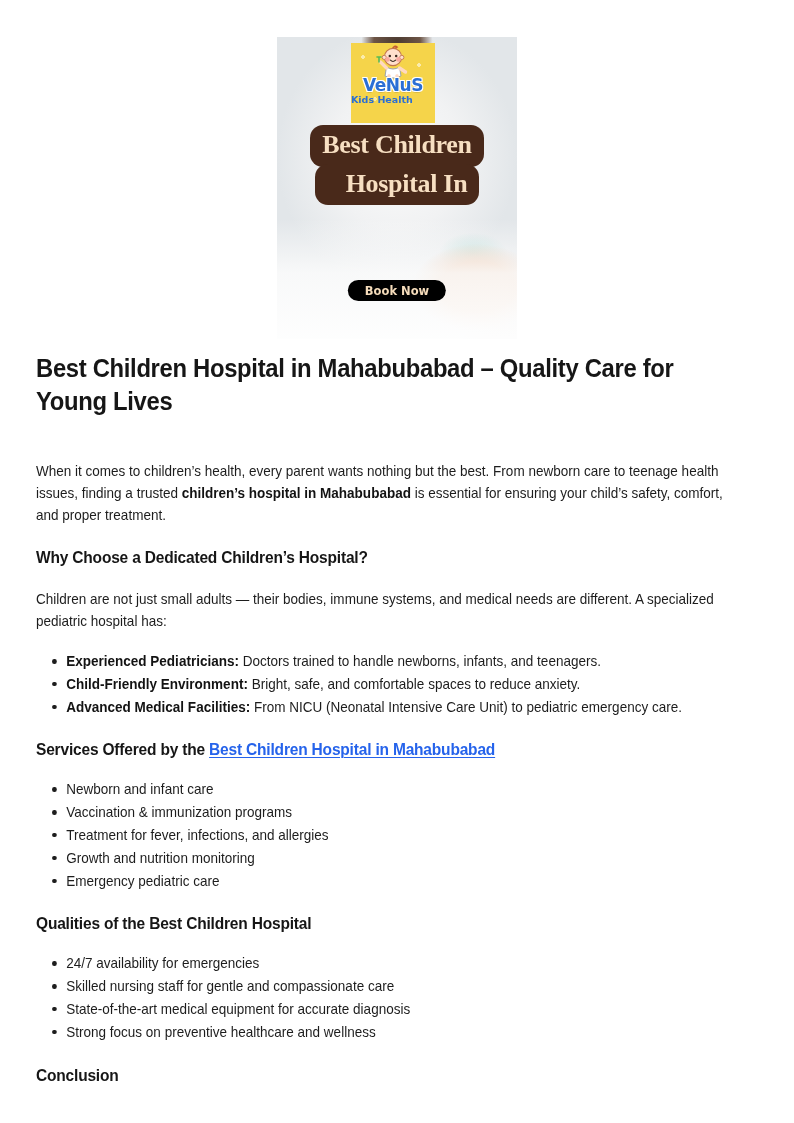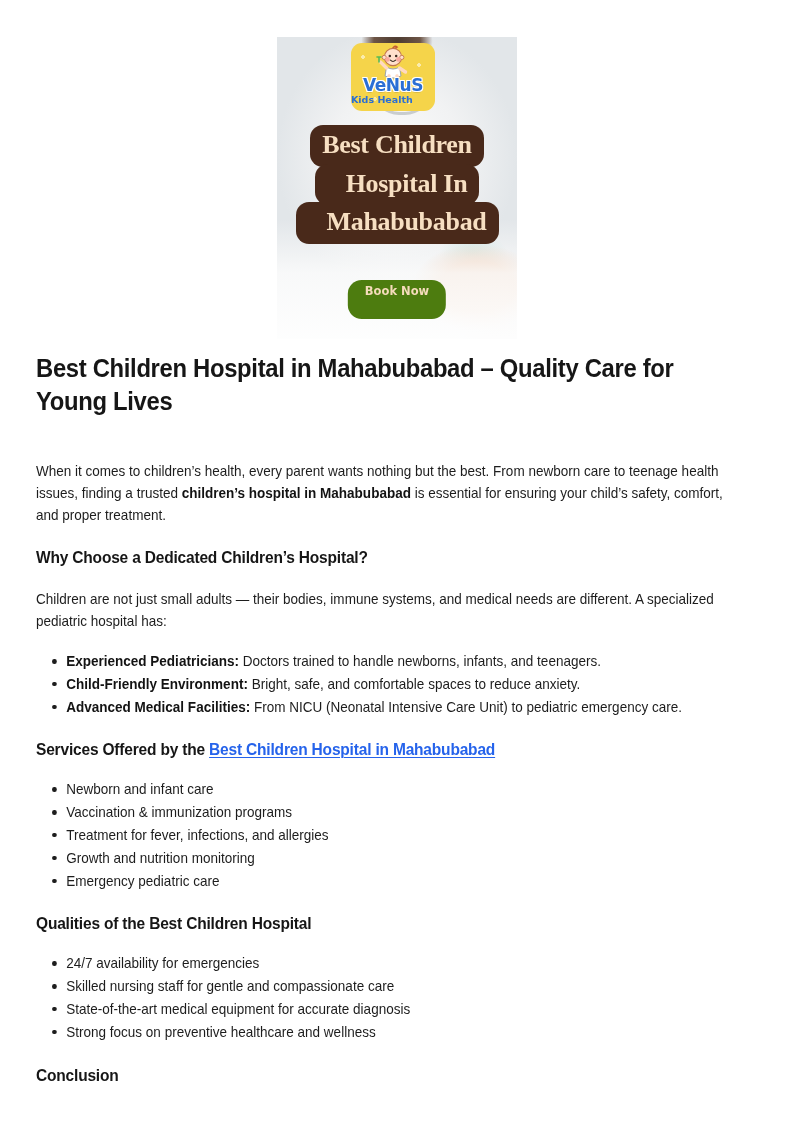--- a/index.html
+++ b/index.html
@@ -66,29 +66,28 @@
     border-top-color: transparent;
     border-radius: 0 0 26px 26px;
   }
 
   
   .hero-logo {
     position: absolute;
     left: 74px;
     top: 6px;
     width: 84px;
-    height: 68px;
+    height: 80px;
     background: #f5d44a;
     background-image:
       radial-gradient(circle 2px at 12px 14px, rgba(255,255,255,0.55) 0 100%, transparent 100%),
       radial-gradient(circle 2px at 68px 22px, rgba(255,255,255,0.55) 0 100%, transparent 100%),
       radial-gradient(circle 2px at 24px 56px, rgba(255,255,255,0.5) 0 100%, transparent 100%),
       radial-gradient(circle 1.5px at 58px 60px, rgba(255,255,255,0.5) 0 100%, transparent 100%);
     overflow: hidden;
-    border-radius: 11px;
   }
   .logo-baby {
     position: absolute;
     left: 50%;
     top: 2px;
     transform: translateX(-50%);
   }
   .logo-venus {
     position: absolute;
     left: 0; right: 0;
@@ -142,26 +141,26 @@
     box-sizing: border-box;
     z-index: 2;
   }
   .banner-line + .banner-line { margin-top: -3px; padding-left: 31px; }
 
   .hero-cta {
     position: absolute;
     left: 50%;
     top: 243px;
     transform: translateX(-50%);
-    background: #4d7c0f;
+    background: #000000;
     color: #f5dcbb;
     font-family: "DejaVu Sans", sans-serif;
     font-weight: bold;
     font-size: 11.5px;
-    padding: 6px 17px 21px;
+    padding: 6px 17px 3px;
     border-radius: 14px;
     line-height: 1;
     white-space: nowrap;
   }
   .hero-url {
     position: absolute;
     left: 0; right: 0;
     top: 301px;
     text-align: center;
     font-family: "DejaVu Sans", sans-serif;
@@ -287,21 +286,20 @@
 
         <path d="M19 31 l-1 5 M27 31 l1 5" stroke="#ffd9c2" stroke-width="3.4" stroke-linecap="round"></path>
       </svg>
       <div class="logo-venus">VeNuS</div>
       <div class="logo-sub">Kids Health</div>
     </div>
 
     <div class="banner-lines">
       <span class="banner-line">Best Children</span>
       <span class="banner-line">Hospital In</span>
-      <span class="banner-line">Mahabubabad</span>
     </div>
 
     <div class="hero-cta">Book Now</div>
     <div class="hero-url">www.venuskidsheath.com</div>
   </div>
 
   <div class="article">
 
     <h1 class="title">Best Children Hospital in Mahabubabad – Quality Care for Young Lives</h1>
     <div class="sp-title"></div>

